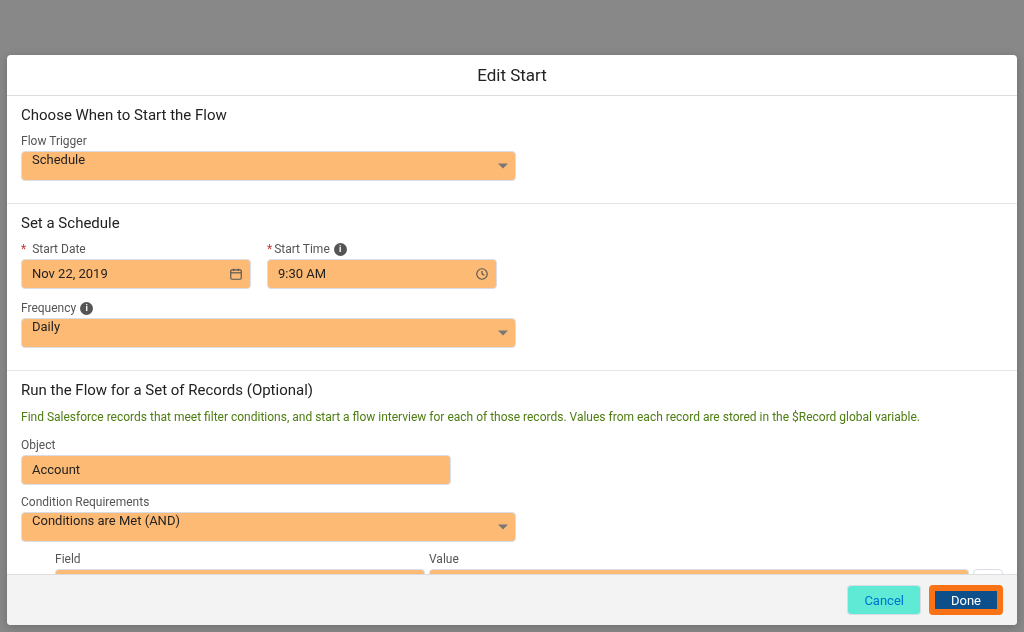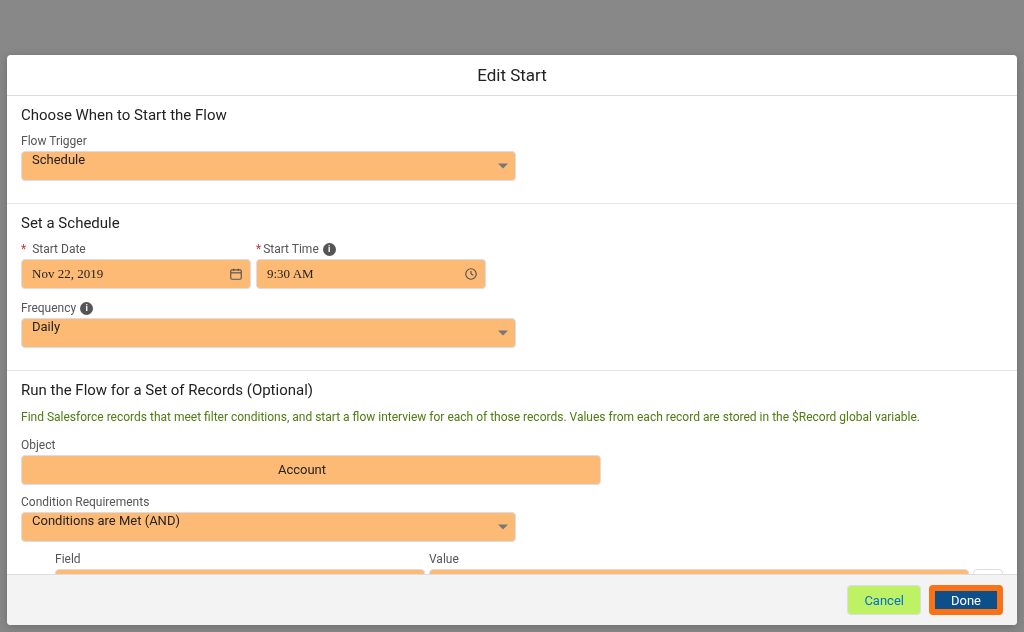--- a/index.html
+++ b/index.html
@@ -8,41 +8,41 @@
   .modal-header { text-align: center; padding: 10px 0; border-bottom: 1px solid #ddd; }
   .modal-header h1 { font-size: 17px; font-weight: 400; color: #222; }
   .modal-body { flex: 1; overflow: auto; }
   .section { border-bottom: 1px solid #e5e5e5; padding: 10px 14px 16px 14px; }
   .section:last-child { border-bottom: none; }
   .section-title { font-size: 15px; font-weight: 400; color: #222; margin-bottom: 10px; }
   .sub-text { font-size: 12px; color: #4d7c0f; margin-bottom: 12px; line-height: 1.4; }
   .label { font-size: 12px; color: #555; margin-bottom: 3px; display: flex; align-items: center; gap: 4px; }
   .req::before { content: "*"; color: #c23934; margin-right: 2px; }
   .field { margin-bottom: 6px; }
-  .row { display: flex; gap: 5px; }
+  .row { display: flex; gap: 16px; }
   .control { position: relative; }
   .select, .input, .combobox { width: 100%; height: 30px; border: 1px solid #d8dde6; border-radius: 4px; padding: 0 28px 0 10px; font-size: 13px; color: #222; background: #fdba74; cursor: pointer; }
-  .input { cursor: text; font-family: Liberation Serif, serif; }
+  .input { cursor: text; }
   .w495 { width: 495px; }
   .w230 { width: 230px; }
-  .w487 { width: 580px; text-align: center; }
+  .w487 { width: 430px; }
   .right-ico { position: absolute; right: 8px; top: 50%; transform: translateY(-50%); pointer-events: none; color: #555; }
   .triangle { width: 0; height: 0; border-left: 5px solid transparent; border-right: 5px solid transparent; border-top: 5px solid #777; }
   .info-ico { width: 13px; height: 13px; border-radius: 50%; background: #555; color: #fff; font-size: 9px; font-weight: bold; display: inline-flex; align-items: center; justify-content: center; }
   .cond-row { display: flex; gap: 4px; padding-left: 34px; align-items: flex-end; }
   .cond-col { display: flex; flex-direction: column; }
   .cond-field { width: 370px; }
   .cond-op { width: 165px; }
   .cond-val { flex: 1; }
   .trash { width: 30px; height: 30px; border: 1px solid #d8dde6; border-radius: 4px; display: flex; align-items: center; justify-content: center; cursor: pointer; background: #fff; color: #b0b5bd; }
   .add-cond { margin-top: 10px; height: 32px; border: 1px solid #d8dde6; border-radius: 4px; background: #fff; padding: 0 14px 0 10px; font-size: 13px; color: #0070d2; display: inline-flex; align-items: center; gap: 6px; cursor: pointer; }
   .plus { font-size: 16px; font-weight: 300; }
   .modal-footer { background: #f3f3f3; border-top: 1px solid #ddd; padding: 10px 14px; display: flex; justify-content: flex-end; gap: 8px; border-radius: 0 0 4px 4px; }
   .btn { height: 30px; border-radius: 4px; padding: 0 16px; font-size: 13px; cursor: pointer; }
-  .btn-neutral { background: #bef264; border: 1px solid #d8dde6; color: #0070d2; }
+  .btn-neutral { background: #5eead4; border: 1px solid #d8dde6; color: #0070d2; }
   .btn-brand { background: #0d4f8b; border: 6px solid #f97316; color: #fff; }
   svg { display: block; }
 </style>
 </head>
 <body>
 
 <div class="modal">
 
   <div class="modal-header">
     <h1>Edit Start</h1>

